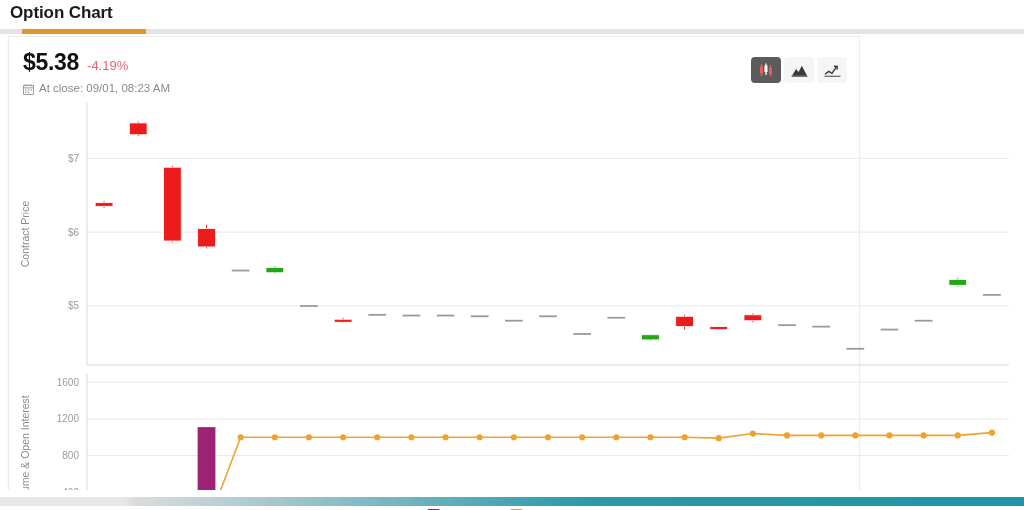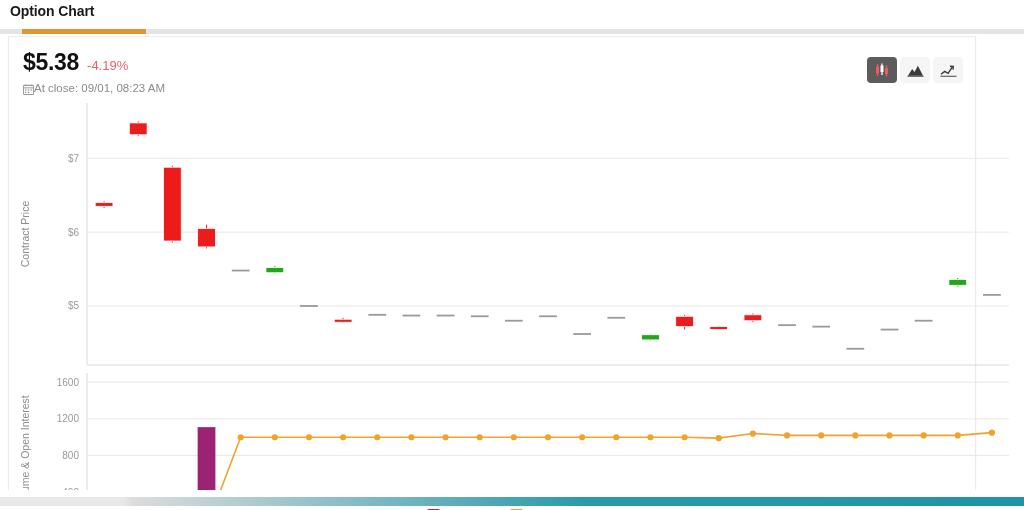--- a/index.html
+++ b/index.html
@@ -7,47 +7,47 @@
     width:1024px;height:510px;overflow:hidden;
     background:#ffffff;
     font-family:"Liberation Sans", sans-serif;
     -webkit-font-smoothing:antialiased;
   }
   .page{position:relative;width:1024px;height:510px;}
 
   
   .page-title{
     position:absolute;left:10px;top:3px;
-    font-size:14px;font-weight:bold;color:#1a1a1a;
+    font-size:17px;font-weight:bold;color:#1a1a1a;
     letter-spacing:-0.1px;
   }
   .tab-underline{
     position:absolute;left:0;top:29px;width:1024px;height:5px;
     background:#e4e4e4;
   }
   .tab-underline .active-seg{
     position:absolute;left:22px;top:0;width:124px;height:5px;
     background:#dd9633;
   }
 
   
   .card{
-    position:absolute;left:8px;top:36px;width:968px;height:458px;
+    position:absolute;left:8px;top:36px;width:852px;height:458px;
     background:#ffffff;
     border:1px solid #eceaea;
     box-shadow:0 1px 2px rgba(0,0,0,.05);
     box-sizing:border-box;
   }
 
   .quote-block{position:absolute;left:14px;top:12px;}
   .quote-row{display:flex;align-items:baseline;gap:8px;}
   .quote-price{font-size:23px;font-weight:bold;color:#111;letter-spacing:-0.3px;}
   .quote-change{font-size:13px;color:#e8636f;font-weight:normal;}
   .quote-sub{
-    display:flex;align-items:center;
+    display:flex;align-items:center;gap:5px;
     margin-top:6px;font-size:11.5px;color:#8a8a8a;
   }
   .cal-icon{display:inline-block;width:11px;height:11px;position:relative;top:1px;}
 
   
   .chart-type-group{
     position:absolute;right:12px;top:20px;display:flex;gap:3px;
   }
   .ct-btn{
     width:30px;height:26px;border-radius:4px;

